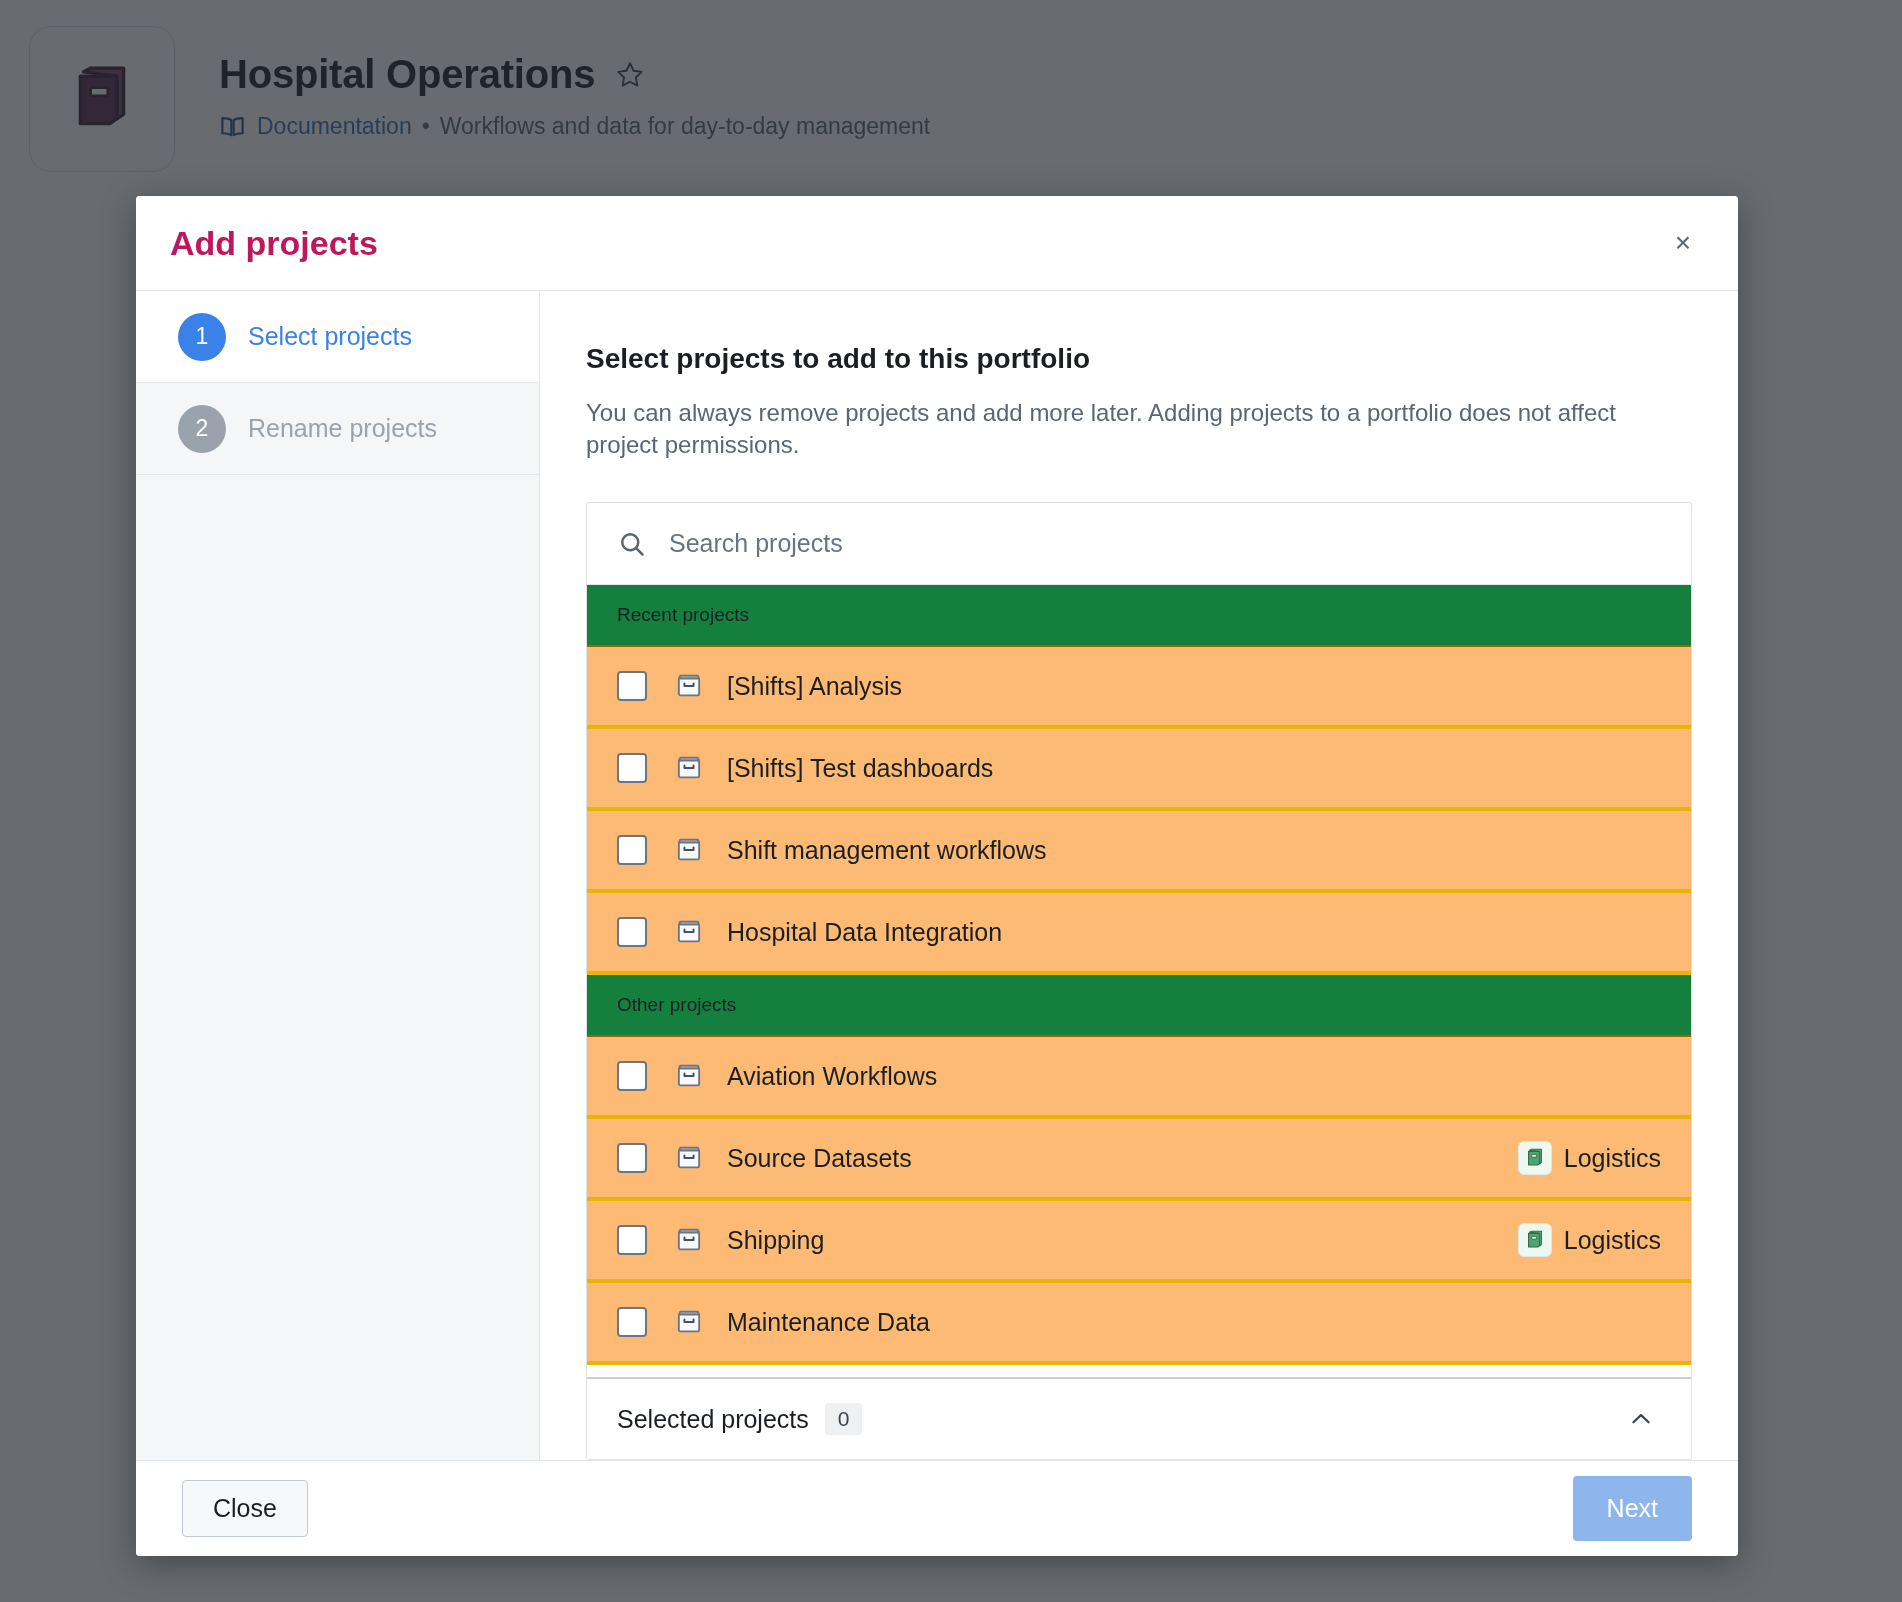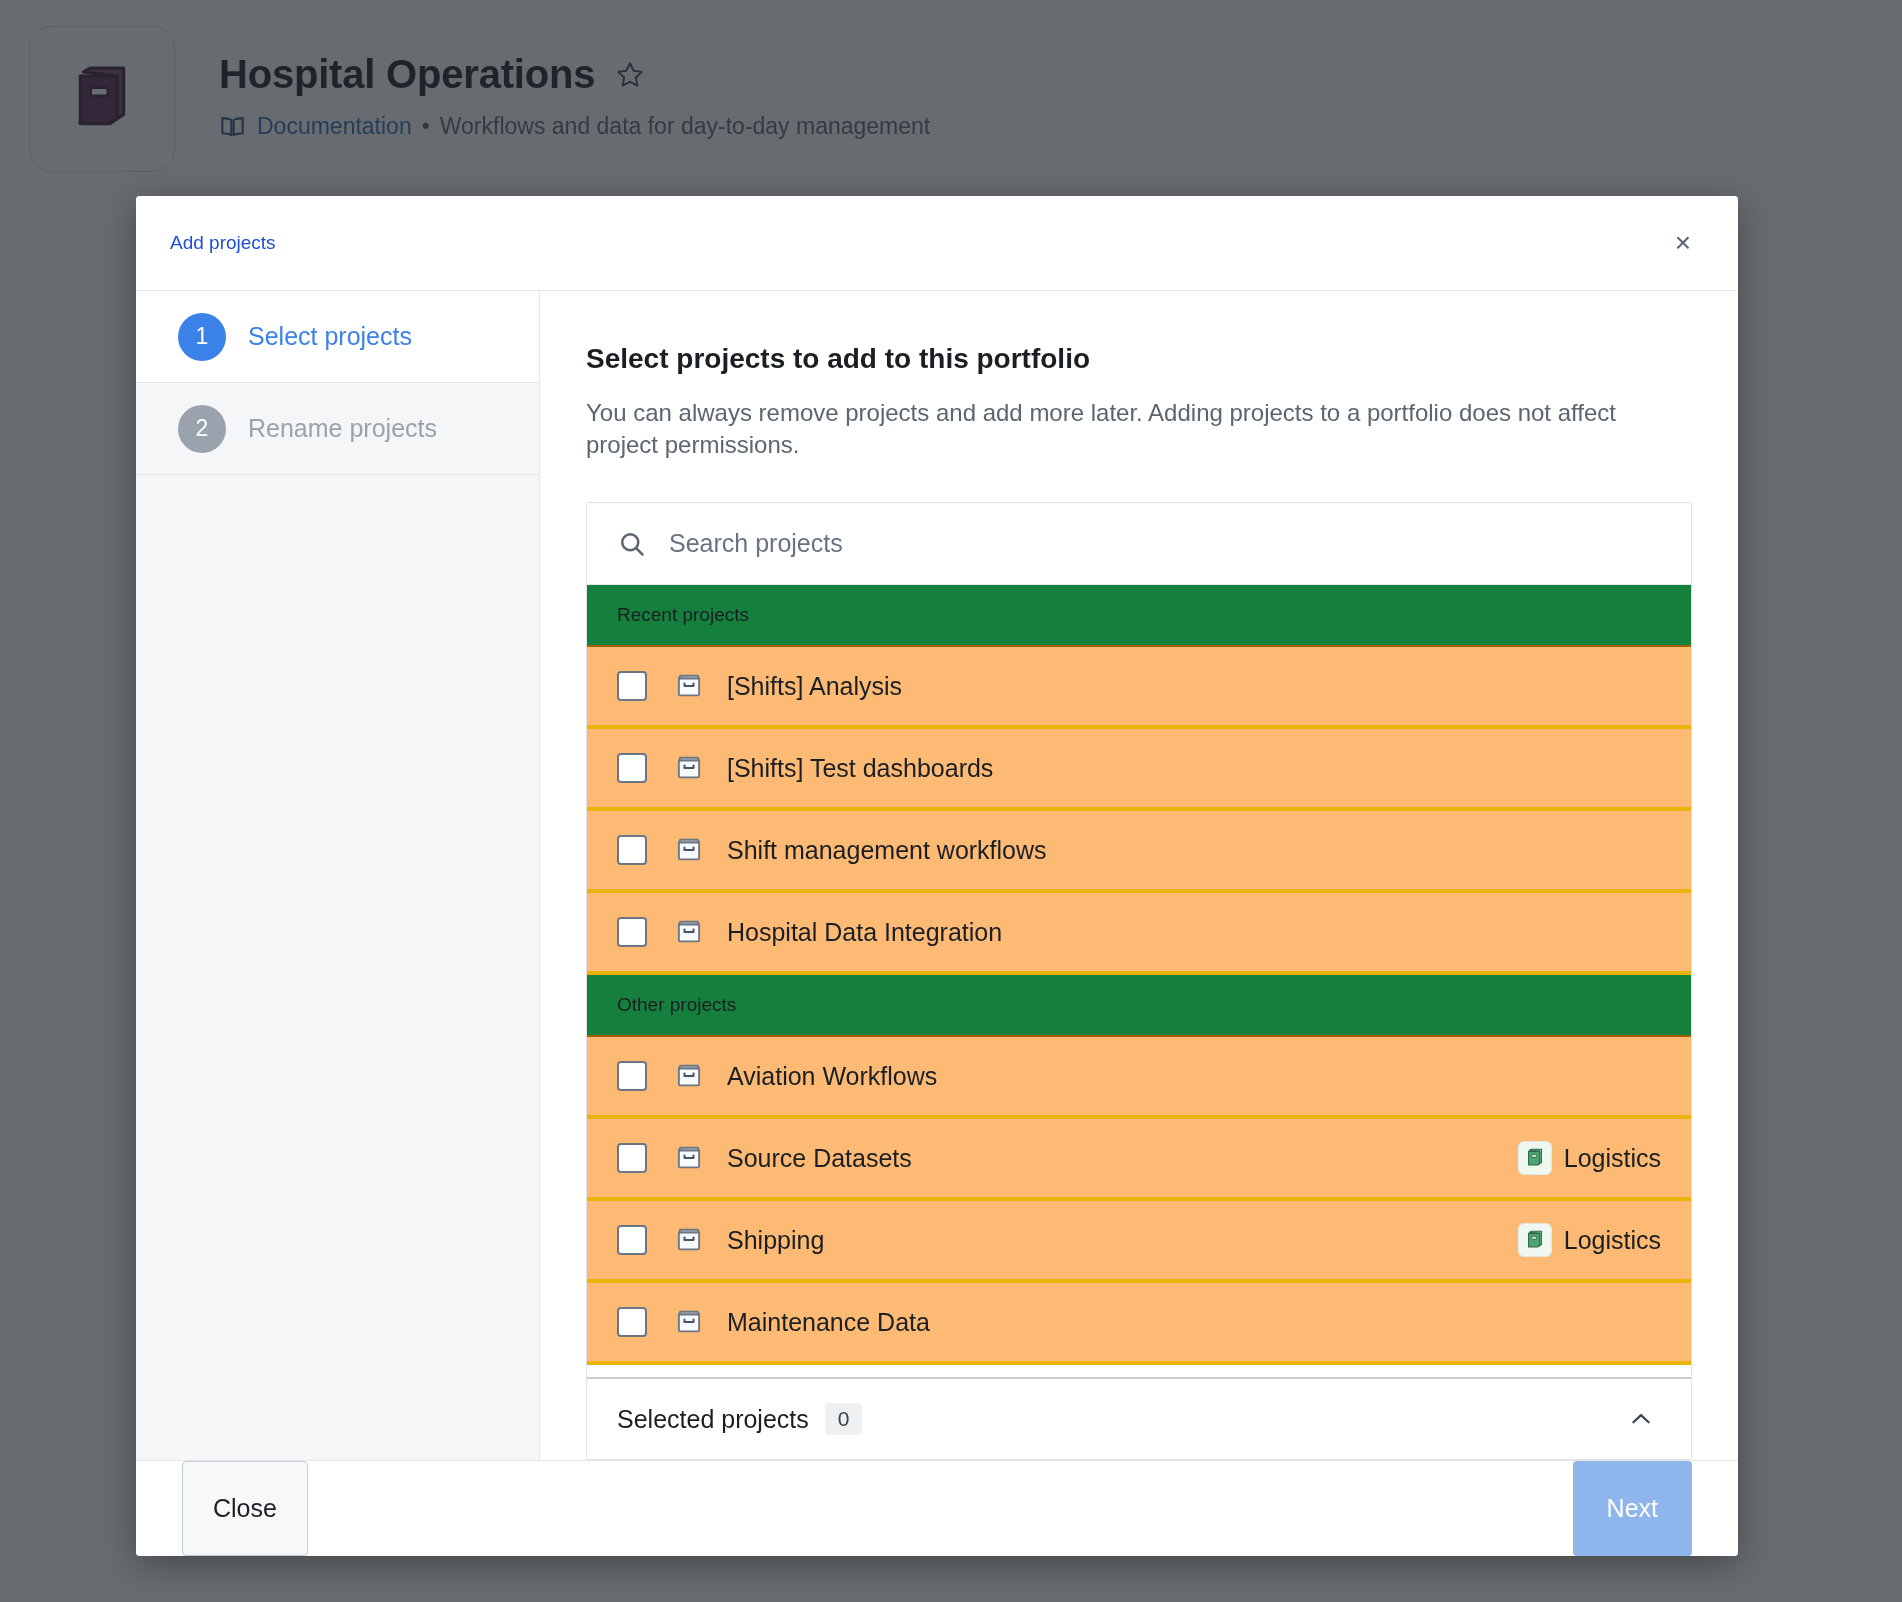--- a/index.html
+++ b/index.html
@@ -117,23 +117,23 @@
     height: 94px;
     flex: 0 0 auto;
     display: flex;
     align-items: center;
     justify-content: space-between;
     padding: 0 34px 0 34px;
     background: #ffffff;
   }
 
   .modal-title {
-    font-size: 19px;
-    font-weight: normal;
-    color: #1d4ed8;
+    font-size: 34px;
+    font-weight: bold;
+    color: #be185d;
   }
 
   .modal-close {
     width: 42px;
     height: 42px;
     display: flex;
     align-items: center;
     justify-content: center;
     cursor: pointer;
     color: #5a6471;
@@ -365,20 +365,21 @@
     cursor: pointer;
     color: #3c4450;
   }
 
   
   .modal-footer {
     flex: 0 0 auto;
     height: 96px;
     border-top: 1px solid #e3e6e9;
     display: flex;
+    align-items: center;
     padding: 0 46px;
     background: #ffffff;
   }
 
   .btn-close {
     background: #f7f8f9;
     border: 1px solid #c4cad1;
     border-radius: 4px;
     font-family: "Liberation Sans", sans-serif;
     font-size: 25px;

